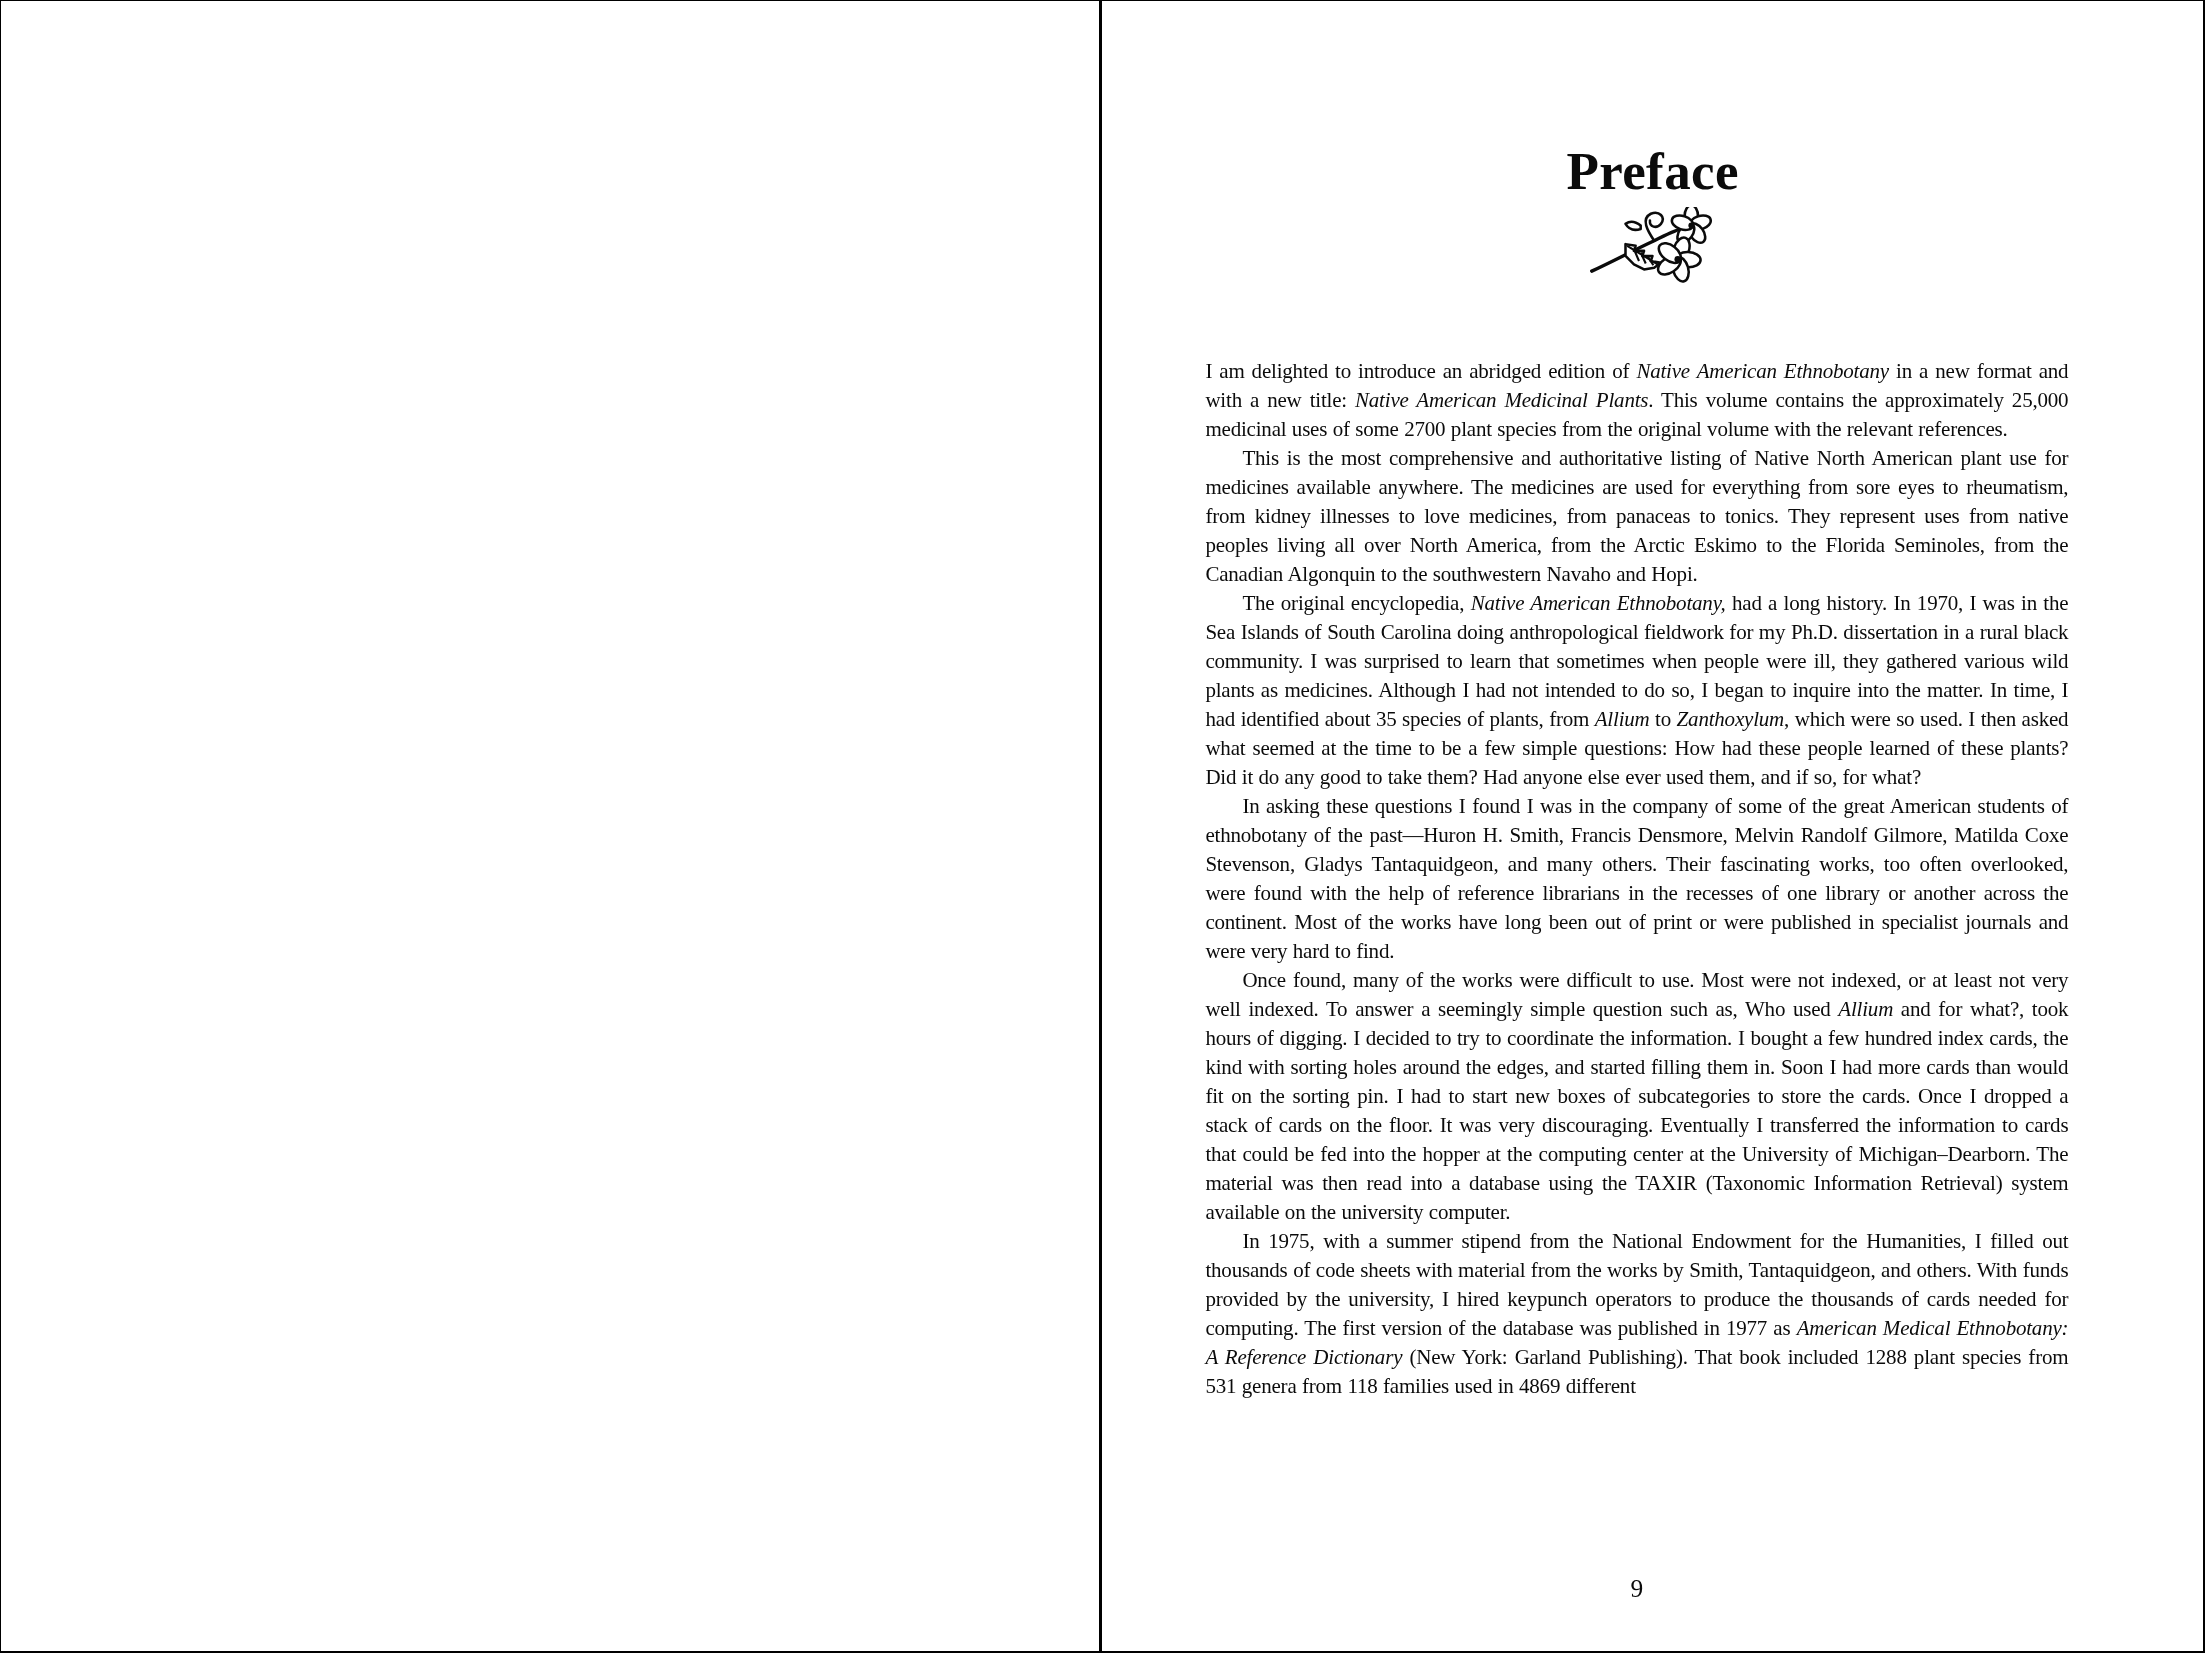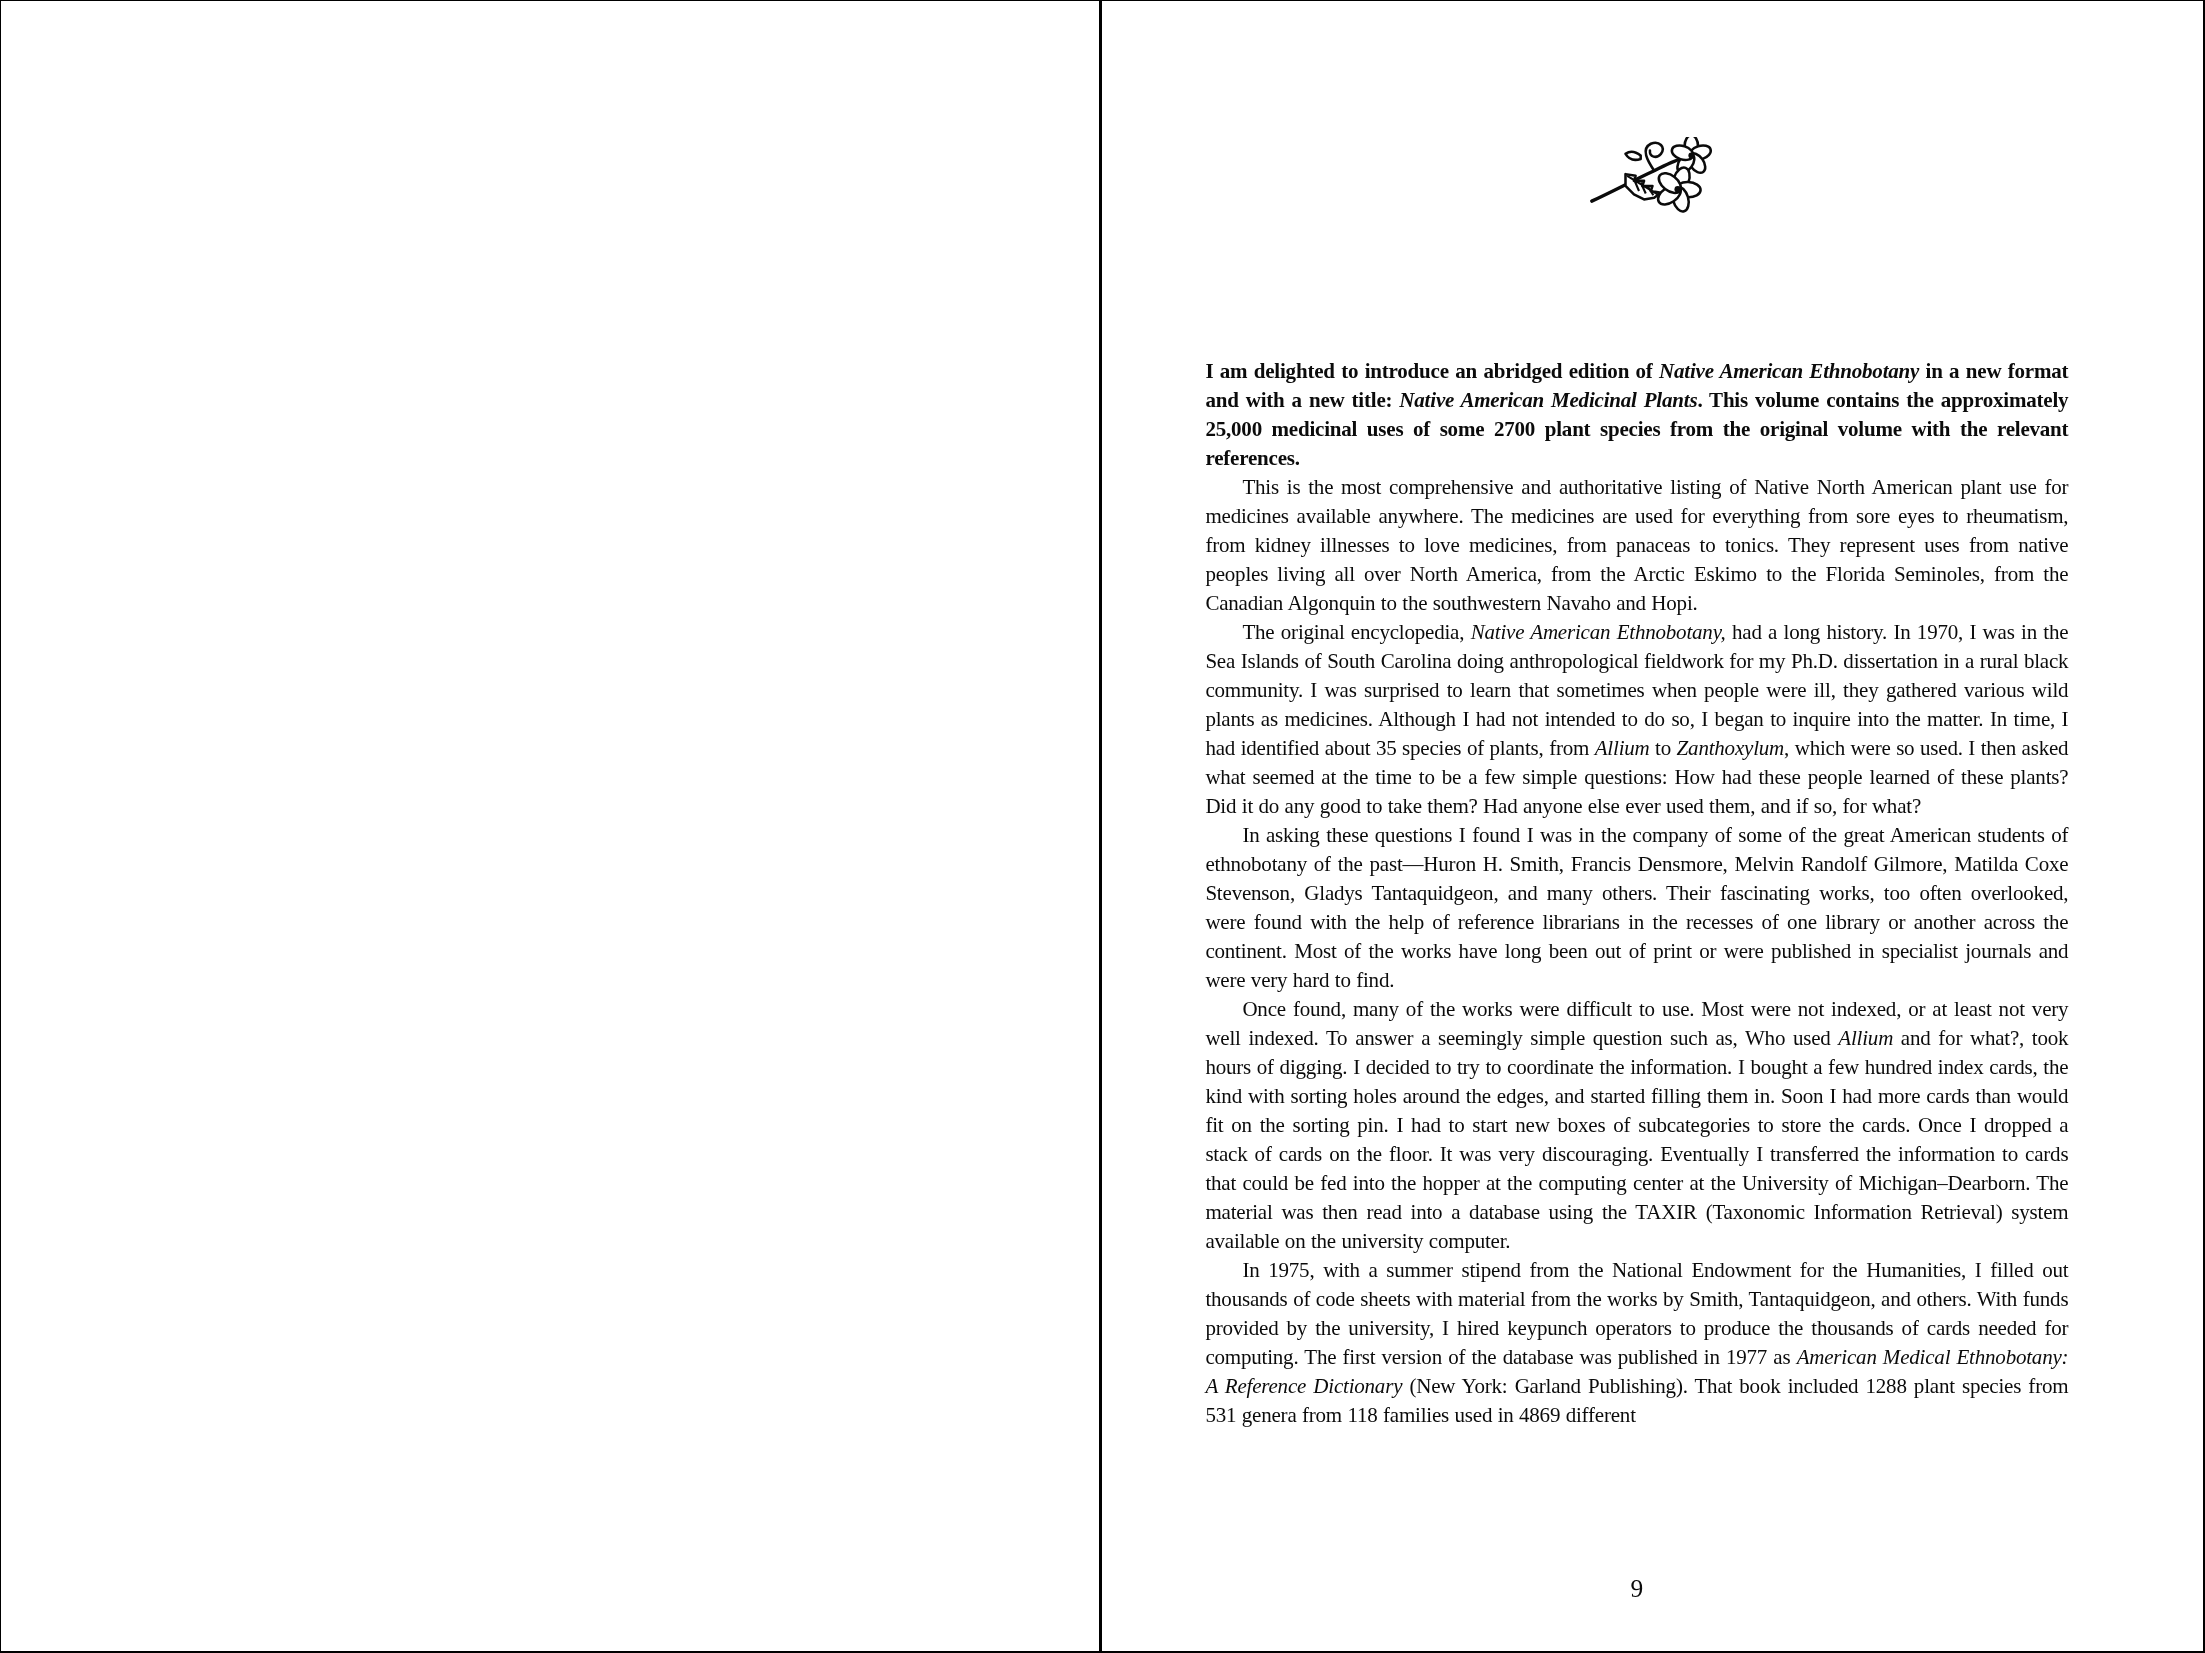--- a/index.html
+++ b/index.html
@@ -65,21 +65,20 @@
     text-align: justify;
     text-indent: 37px;
     font-size: 21px;
     line-height: 29px;
     letter-spacing: -0.2px;
     word-spacing: 0.4px;
     color: #0b0b0b;
   }
   .body-column p:first-child {
     text-indent: 0;
-    font-weight: bold;
   }
   .body-column em {
     font-style: italic;
   }
   .folio {
     position: absolute;
     left: 103px;
     top: 1573px;
     width: 863px;
     text-align: center;
@@ -92,20 +91,21 @@
 
 <div class="spread">
 
   <div class="page-left"></div>
 
   <div class="divider"></div>
 
   <div class="page-right">
 
     <div class="heading-block">
+      <h1 class="page-title">Preface</h1>
 
       <div class="ornament">
         <svg width="129" height="81" viewBox="0 0 152 96" aria-hidden="true">
 
           <path d="M4,76 C30,64 52,52 78,40 C92,33 102,28 110,26" fill="none" stroke="#0b0b0b" stroke-width="4" stroke-linecap="round"></path>
 
           <path d="M78,40 C70,28 62,14 74,8 C84,4 92,12 86,20 C81,26 72,24 73,16" fill="none" stroke="#0b0b0b" stroke-width="3" stroke-linecap="round"></path>
           <path d="M62,22 q-10,-8 -18,-2 q6,10 18,6 z" fill="#ffffff" stroke="#0b0b0b" stroke-width="3" stroke-linejoin="round"></path>
 
           <path d="M44,44 L56,46 L54,52 L66,52 L64,58 L76,58 L74,64 L86,66 L78,72 L66,74 L54,68 L44,58 Z" fill="#ffffff" stroke="#0b0b0b" stroke-width="3" stroke-linejoin="round"></path>

